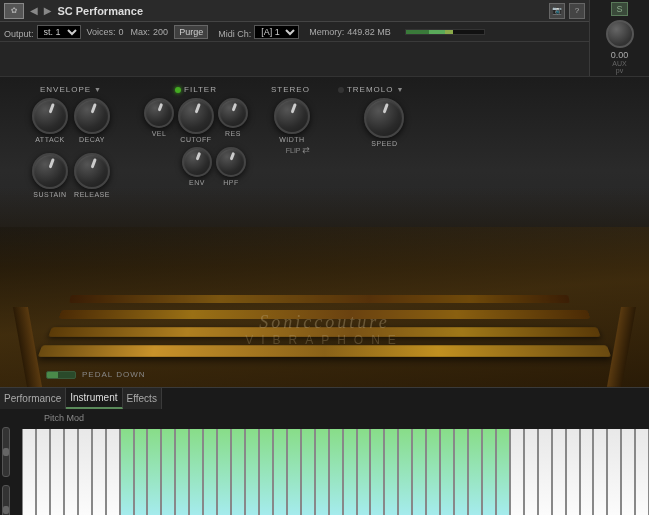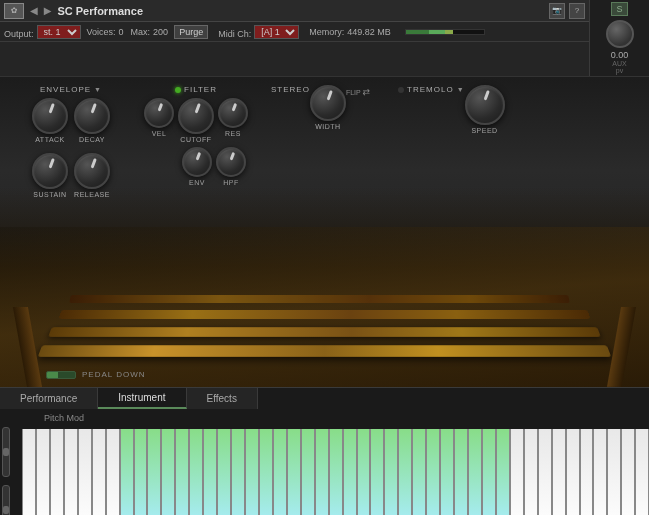--- a/index.html
+++ b/index.html
@@ -45,21 +45,21 @@
       background: #252525;
       border-bottom: 1px solid #3a3a3a;
       height: 20px;
       padding: 0 4px;
       gap: 6px;
       font-size: 9px;
       color: #aaa;
     }
     .second-bar-item { display: flex; align-items: flex-end; gap: 3px; }
     .dropdown-sm {
-      background: #7f1d1d; border: 1px solid #555; color: #ccc;
+      background: #000000; border: 1px solid #555; color: #ccc;
       font-size: 9px; padding: 0 2px; height: 14px; cursor: pointer;
     }
     .purge-btn {
       background: #404040; border: 1px solid #666; color: #ccc;
       font-size: 9px; padding: 0 4px; height: 14px; cursor: pointer;
     }
 
     
     .main-area {
       position: relative;
@@ -86,21 +86,22 @@
 
     .controls-row {
       display: flex;
       align-items: flex-start;
       gap: 8px;
     }
 
     
     .section {
       display: flex;
-      align-items: flex-start;
+      flex-direction: column;
+      align-items: flex-end;
     }
     .section-label {
       font-size: 8px;
       color: #aaa;
       letter-spacing: 1px;
       margin-bottom: 4px;
       display: flex; align-items: center; gap: 3px;
     }
     .section-label .arrow { font-size: 7px; color: #888; }
 
@@ -218,21 +219,21 @@
 
     
     .tabs-row {
       display: flex;
       align-items: center;
       background: #1a1a1a;
       border-top: 1px solid #3a3a3a;
       height: 22px;
     }
     .tab {
-      padding: 0 20px;
+      padding: 0 4px;
       height: 100%;
       display: flex; align-items: center;
       font-size: 10px;
       color: #aaa;
       border-right: 1px solid #3a3a3a;
       cursor: pointer;
       background: #252525;
     }
     .tab.active {
       background: #1a1a1a;
@@ -519,20 +520,24 @@
     </div>
   </div>
 
   <div class="pedal-row">
     <div class="pedal-indicator">
       <div class="pedal-fill"></div>
     </div>
     <div class="pedal-label">PEDAL DOWN</div>
   </div>
 
+  <div class="brand-text">
+    <div class="brand-name">Soniccouture</div>
+    <div class="brand-sub">VIBRAPHONE</div>
+  </div>
 </div>
 
 <div class="tabs-row">
   <div class="tab">
     <span>Performance</span>
   </div>
   <div class="tab active">
     <span>Instrument</span>
   </div>
   <div class="tab">

